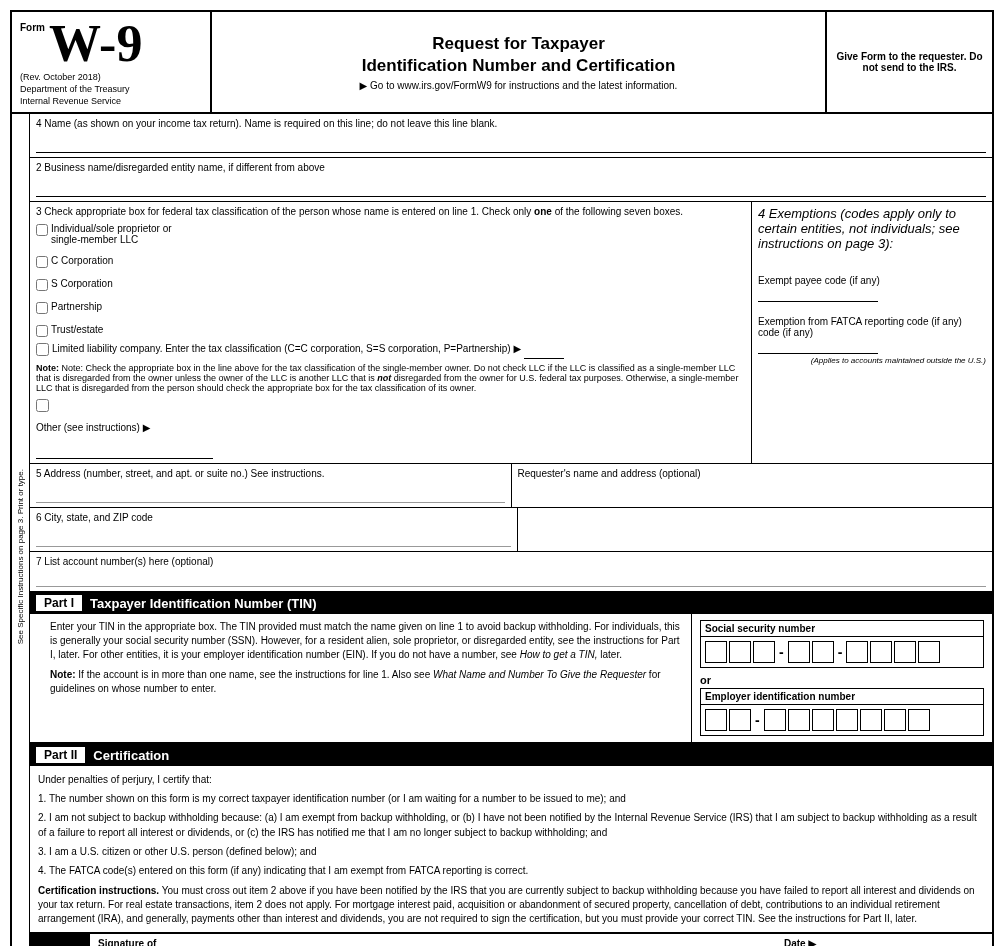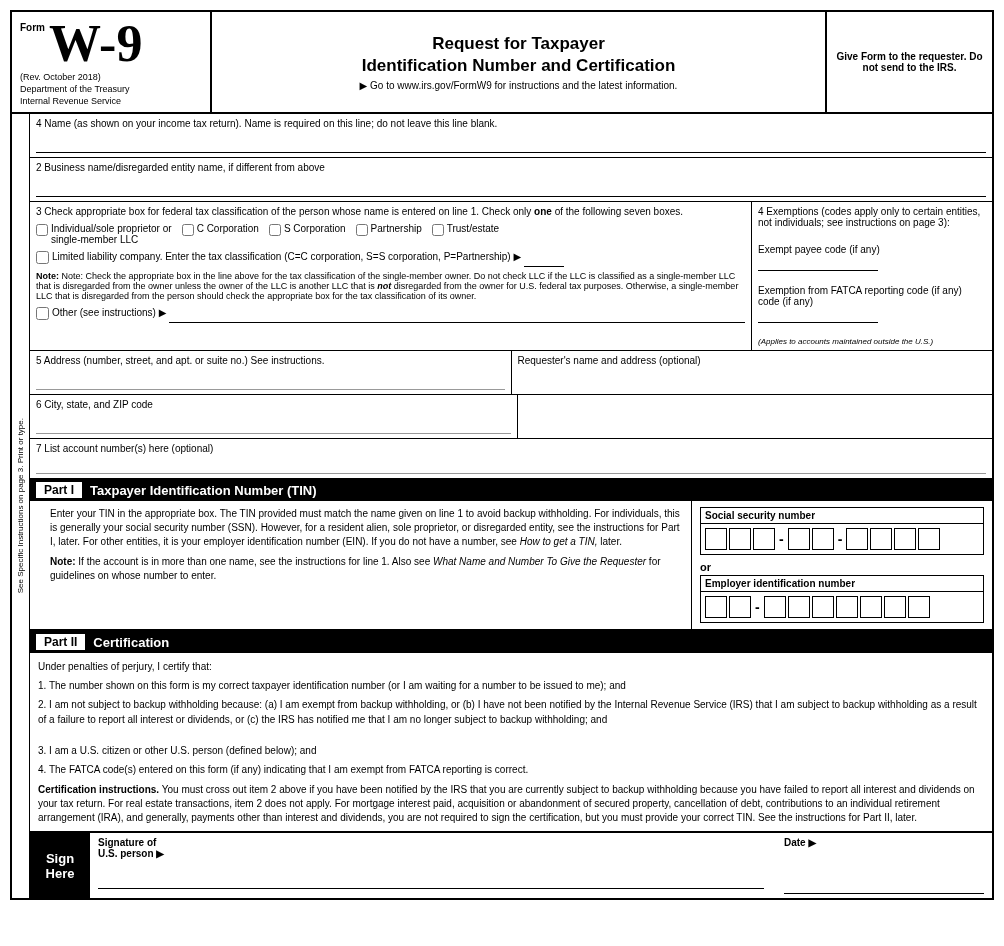--- a/index.html
+++ b/index.html
@@ -27,29 +27,29 @@
     .line-label { font-size: 10px; margin-bottom: 2px; }
     .line1 { border-bottom: 1px solid #000; padding: 4px 6px; }
     .line1 .input-area { border-bottom: 1px solid #000; height: 22px; }
     .line2 { border-bottom: 1px solid #000; padding: 4px 6px; }
     .line2 .input-area { border-bottom: 1px solid #000; height: 22px; }
 
     
     .line3-container { display: flex; border-bottom: 1px solid #000; }
     .line3-left { flex: 1; border-right: 1px solid #000; padding: 4px 6px; }
     .line3-right { width: 240px; padding: 4px 6px; font-size: 10px; }
-    .checkboxes-row { display: flex; align-items: flex-start; gap: 10px; margin-top: 6px; flex-wrap: wrap; }
+    .checkboxes-row { display: flex; align-items: flex-start; gap: 10px; margin-top: 6px; flex-wrap: wrap; flex-direction: column; }
     .checkbox-item { display: flex; align-items: flex-start; gap: 3px; font-size: 10px; }
     .checkbox-item input[type="checkbox"] { margin-top: 1px; width: 12px; height: 12px; }
     .llc-row { display: flex; align-items: flex-start; gap: 3px; margin-top: 6px; font-size: 10px; }
     .llc-input { border: none; border-bottom: 1px solid #000; width: 40px; }
     .note-text { font-size: 9px; margin-top: 4px; }
     .note-bold { font-weight: bold; }
-    .other-row { display: flex; align-items: flex-start; gap: 3px; margin-top: 6px; font-size: 10px; }
-    .applies-text { font-size: 8px; font-style: italic; margin-top: 12px; }
+    .other-row { display: flex; align-items: flex-start; gap: 10px; margin-top: 6px; font-size: 10px; flex-direction: column; }
+    .applies-text { font-size: 8px; font-style: italic; text-align: right; margin-top: 0; }
     .exempt-line { border-bottom: 1px solid #000; height: 14px; margin-top: 2px; width: 120px; display: inline-block; }
 
     
     .address-row { display: flex; border-bottom: 1px solid #000; }
     .address-left { flex: 1; border-right: 1px solid #000; padding: 4px 6px; }
     .address-right { flex: 1; padding: 4px 6px; }
     .address-input { border-bottom: 1px solid #999; height: 22px; width: 100%; }
     .city-row { display: flex; border-bottom: 1px solid #000; }
     .city-left { flex: 1; border-right: 1px solid #000; padding: 4px 6px; }
     .city-input { border-bottom: 1px solid #999; height: 22px; width: 100%; }
@@ -176,21 +176,21 @@
           </div>
 
           <div class="other-row">
             <input type="checkbox" style="">
             <span>Other (see instructions) ▶</span>
             <input type="text" style="flex: 1 1 0%; border-top: none; border-right: none; border-left: none; border-image: initial; border-bottom: 1px solid rgb(0, 0, 0); outline: none;">
           </div>
         </div>
 
         <div class="line3-right">
-          <div style="font-size:10px;margin-bottom:16px;">4  Exemptions (codes apply only to certain entities, not individuals; see instructions on page 3):</div>
+          <div style="font-size:13px;margin-bottom:24px;font-style:italic;">4  Exemptions (codes apply only to certain entities, not individuals; see instructions on page 3):</div>
           <div style="font-size:10px;">Exempt payee code (if any)</div>
           <div class="exempt-line"></div>
           <br>
           <div style="font-size:10px;margin-top:12px;">Exemption from FATCA reporting code (if any)</div>
           <div style="font-size:10px;">code (if any)</div>
           <div class="exempt-line"></div>
           <div class="applies-text">(Applies to accounts maintained outside the U.S.)</div>
         </div>
       </div>
 
@@ -286,21 +286,21 @@
 
       <div class="part2-header">
         <span class="part-roman">Part II</span>
         <span class="part-title">Certification</span>
       </div>
 
       <div class="part2-body">
         <p>Under penalties of perjury, I certify that:</p>
         <p style="margin-top:4px;">1. The number shown on this form is my correct taxpayer identification number (or I am waiting for a number to be issued to me); and</p>
         <p style="margin-top:4px;">2. I am not subject to backup withholding because: (a) I am exempt from backup withholding, or (b) I have not been notified by the Internal Revenue Service (IRS) that I am subject to backup withholding as a result of a failure to report all interest or dividends, or (c) the IRS has notified me that I am no longer subject to backup withholding; and</p>
-        <p style="margin-top:16px;">3. I am a U.S. citizen or other U.S. person (defined below); and</p>
+        <p style="margin-top:4px;">3. I am a U.S. citizen or other U.S. person (defined below); and</p>
         <p style="margin-top:4px;">4. The FATCA code(s) entered on this form (if any) indicating that I am exempt from FATCA reporting is correct.</p>
         <div class="cert-instructions">
           <span class="cert-bold">Certification instructions.</span>
           <span>You must cross out item 2 above if you have been notified by the IRS that you are currently subject to backup withholding because you have failed to report all interest and dividends on your tax return. For real estate transactions, item 2 does not apply. For mortgage interest paid, acquisition or abandonment of secured property, cancellation of debt, contributions to an individual retirement arrangement (IRA), and generally, payments other than interest and dividends, you are not required to sign the certification, but you must provide your correct TIN. See the instructions for Part II, later.</span>
         </div>
       </div>
 
       <div class="sign-row">
         <div class="sign-label">
           <span>Sign Here</span>

